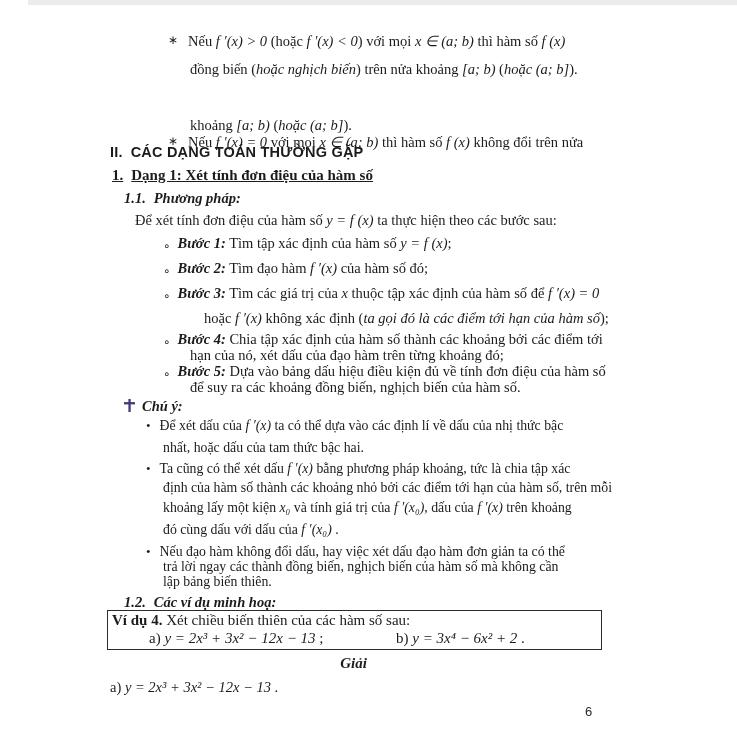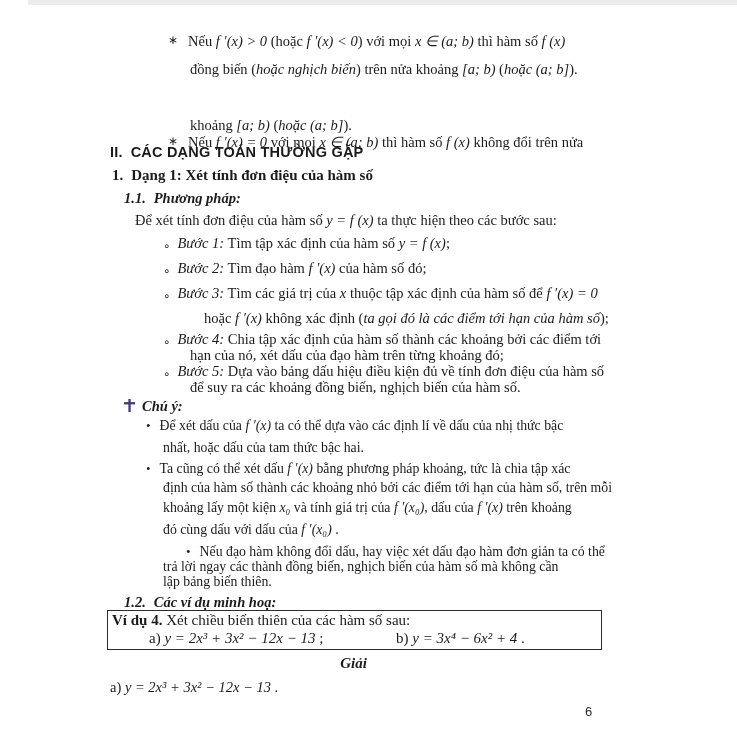--- a/index.html
+++ b/index.html
@@ -7,21 +7,21 @@
     position:relative; width:737px; height:737px; background:#ffffff;
     font-family:"Liberation Serif", serif; font-size:14.5px; color:#1b1b1b;
     overflow:hidden;
   }
   .topbar { position:absolute; top:0; left:28px; width:709px; height:5px; background:#ececec; }
   .ln { position:absolute; white-space:nowrap; line-height:1.25; }
   .seg-t { font-style:normal; }
   .seg-m { font-style:italic; }
   .seg-i { font-style:italic; }
   .seg-b { font-weight:bold; }
-  .seg-bi { font-weight:normal; font-style:italic;text-align:right; }
+  .seg-bi { font-weight:bold; font-style:italic;text-align:right; }
   .star { display:inline-block; margin-right:10px; font-size:12px; position:relative; top:-2px; }
   .stepdot { display:inline-block; margin-right:7px; font-size:12px; position:relative; top:2px; }
   .ndot { display:inline-block; margin-right:9px; font-size:13px; }
   .section-h { font-family:"Liberation Sans", sans-serif; font-weight:bold; font-size:14.5px; letter-spacing:0.2px; }
   .subsection-h { font-weight:bold; font-size:15px; }
   .mlabel { font-weight:bold; font-style:italic; font-size:14.5px; }
   .lbl { margin-right:8px; }
   .note-head { font-weight:bold; font-style:italic; }
   .cross-icon { display:inline-block; margin-right:7px; position:relative; top:1px; }
   .notes { font-size:13.8px; }
@@ -43,21 +43,21 @@
   </div>
   <div class="ln" style="top:60px;left:190px;"><span class="seg-t">đồng biến (</span><span class="seg-i">hoặc nghịch biến</span><span class="seg-t">) trên nửa khoảng </span><span class="seg-m">[a; b)</span><span class="seg-t"> (</span><span class="seg-i">hoặc </span><span class="seg-m">(a; b]</span><span class="seg-t">).</span></div>
   <div class="ln" style="top:88px;left:168px;margin-top:45px;">
     <span class="star">∗</span><span><span class="seg-t">Nếu </span><span class="seg-m">f ′(x) = 0</span><span class="seg-t"> với mọi </span><span class="seg-m">x ∈ (a; b)</span><span class="seg-t"> thì hàm số </span><span class="seg-m">f (x)</span><span class="seg-t"> không đổi trên nửa</span></span>
   </div>
   <div class="ln" style="top:116px;left:190px;"><span class="seg-t">khoảng </span><span class="seg-m">[a; b)</span><span class="seg-t"> (</span><span class="seg-i">hoặc </span><span class="seg-m">(a; b]</span><span class="seg-t">).</span></div>
 
   <div class="ln section-h" style="top:143px;left:110px;">
     <span class="lbl">II.</span><span>CÁC DẠNG TOÁN THƯỜNG GẶP</span>
   </div>
-  <div class="ln subsection-h" style="top:166px;left:112px;">
+  <div class="ln subsection-h" style="top:166px;left:112px;text-decoration:underline;">
     <span class="lbl">1.</span><span>Dạng 1: Xét tính đơn điệu của hàm số</span>
   </div>
   <div class="ln mlabel" style="top:189px;left:124px;">
     <span class="lbl">1.1.</span><span>Phương pháp:</span>
   </div>
   <div class="ln" style="top:211px;left:135px;"><span class="seg-t">Để xét tính đơn điệu của hàm số </span><span class="seg-m">y = f (x)</span><span class="seg-t"> ta thực hiện theo các bước sau:</span></div>
 
   <div class="ln" style="top:234px;left:163px;">
     <span class="stepdot">∘</span><span><span class="seg-bi">Bước 1:</span><span class="seg-t"> Tìm tập xác định của hàm số </span><span class="seg-m">y = f (x)</span><span class="seg-t">;</span></span>
   </div>
@@ -89,34 +89,34 @@
   </div>
   <div class="ln notes" style="top:439px;left:163px;"><span class="seg-t">nhất, hoặc dấu của tam thức bậc hai.</span></div>
 
   <div class="ln notes" style="top:460px;left:146px;">
     <span class="ndot">•</span><span><span class="seg-t">Ta cũng có thể xét dấu </span><span class="seg-m">f ′(x)</span><span class="seg-t"> bằng phương pháp khoảng, tức là chia tập xác</span></span>
   </div>
   <div class="ln notes" style="top:479px;left:163px;"><span class="seg-t">định của hàm số thành các khoảng nhỏ bởi các điểm tới hạn của hàm số, trên mỗi</span></div>
   <div class="ln notes" style="top:499px;left:163px;"><span class="seg-t">khoảng lấy một kiện </span><span class="seg-m">x₀</span><span class="seg-t"> và tính giá trị của </span><span class="seg-m">f ′(x₀)</span><span class="seg-t">, dấu của </span><span class="seg-m">f ′(x)</span><span class="seg-t"> trên khoảng</span></div>
   <div class="ln notes" style="top:521px;left:163px;"><span class="seg-t">đó cùng dấu với dấu của </span><span class="seg-m">f ′(x₀)</span><span class="seg-t"> .</span></div>
 
-  <div class="ln notes" style="top:543px;left:146px;margin-left:40px;">
+  <div class="ln notes" style="top:543px;left:146px;">
     <span class="ndot">•</span><span><span class="seg-t">Nếu đạo hàm không đổi dấu, hay việc xét dấu đạo hàm đơn giản ta có thể</span></span>
   </div>
   <div class="ln notes" style="top:558px;left:163px;"><span class="seg-t">trả lời ngay các thành đồng biến, nghịch biến của hàm số mà không cần</span></div>
   <div class="ln notes" style="top:573px;left:163px;"><span class="seg-t">lập bảng biến thiên.</span></div>
 
   <div class="ln mlabel" style="top:593px;left:124px;">
     <span class="lbl">1.2.</span><span>Các ví dụ minh hoạ:</span>
   </div>
 
   <div class="vdbox">
     <div class="ln" style="top:1px;left:4px;"><span class="seg-b">Ví dụ 4.</span><span class="seg-t"> Xét chiều biến thiên của các hàm số sau:</span></div>
     <div class="ln" style="top:19px;left:41px;"><span class="seg-t">a) </span><span class="seg-m">y = 2x³ + 3x² − 12x − 13</span><span class="seg-t"> ;</span></div>
-    <div class="ln" style="top:19px;left:288px;"><span class="seg-t">b) </span><span class="seg-m">y = 3x⁴ − 6x² + 4</span><span class="seg-t"> .</span></div>
+    <div class="ln" style="top:19px;left:288px;"><span class="seg-t">b) </span><span class="seg-m">y = 3x⁴ − 6x² + 2</span><span class="seg-t"> .</span></div>
   </div>
 
   <div class="giai">Giải</div>
   <div class="ln" style="top:678px;left:110px;"><span class="seg-t">a) </span><span class="seg-m">y = 2x³ + 3x² − 12x − 13</span><span class="seg-t"> .</span></div>
 
   <div class="pagenum">6</div>
 
 </div>
 
 </body></html>

